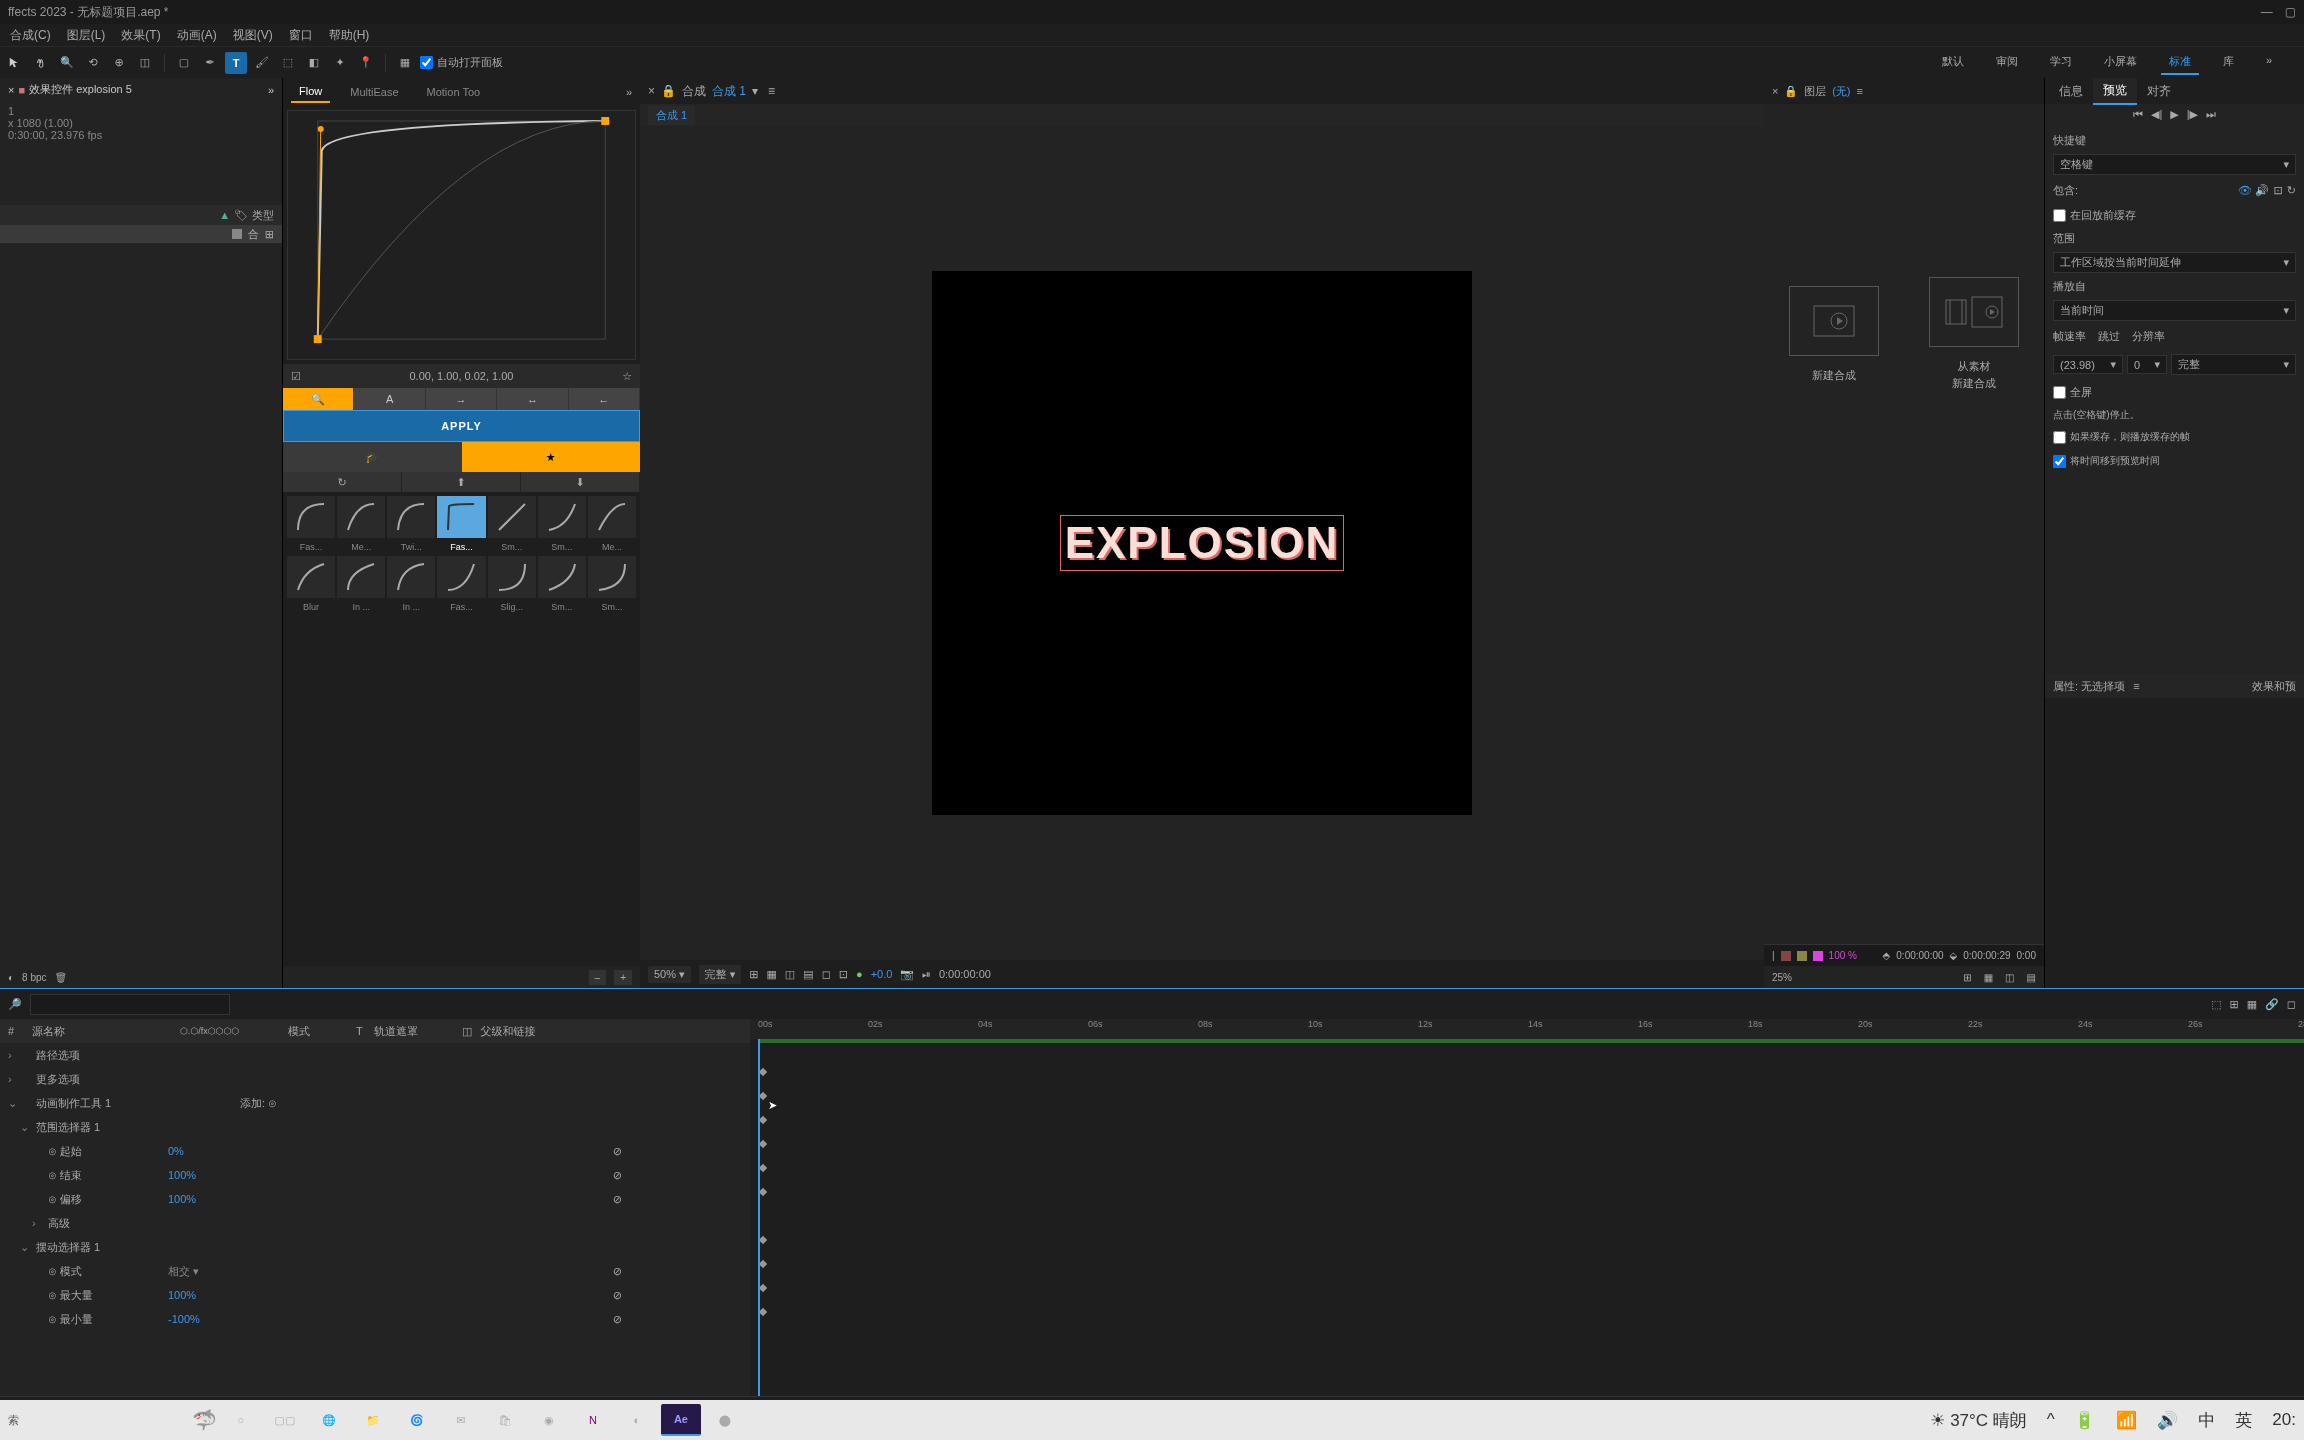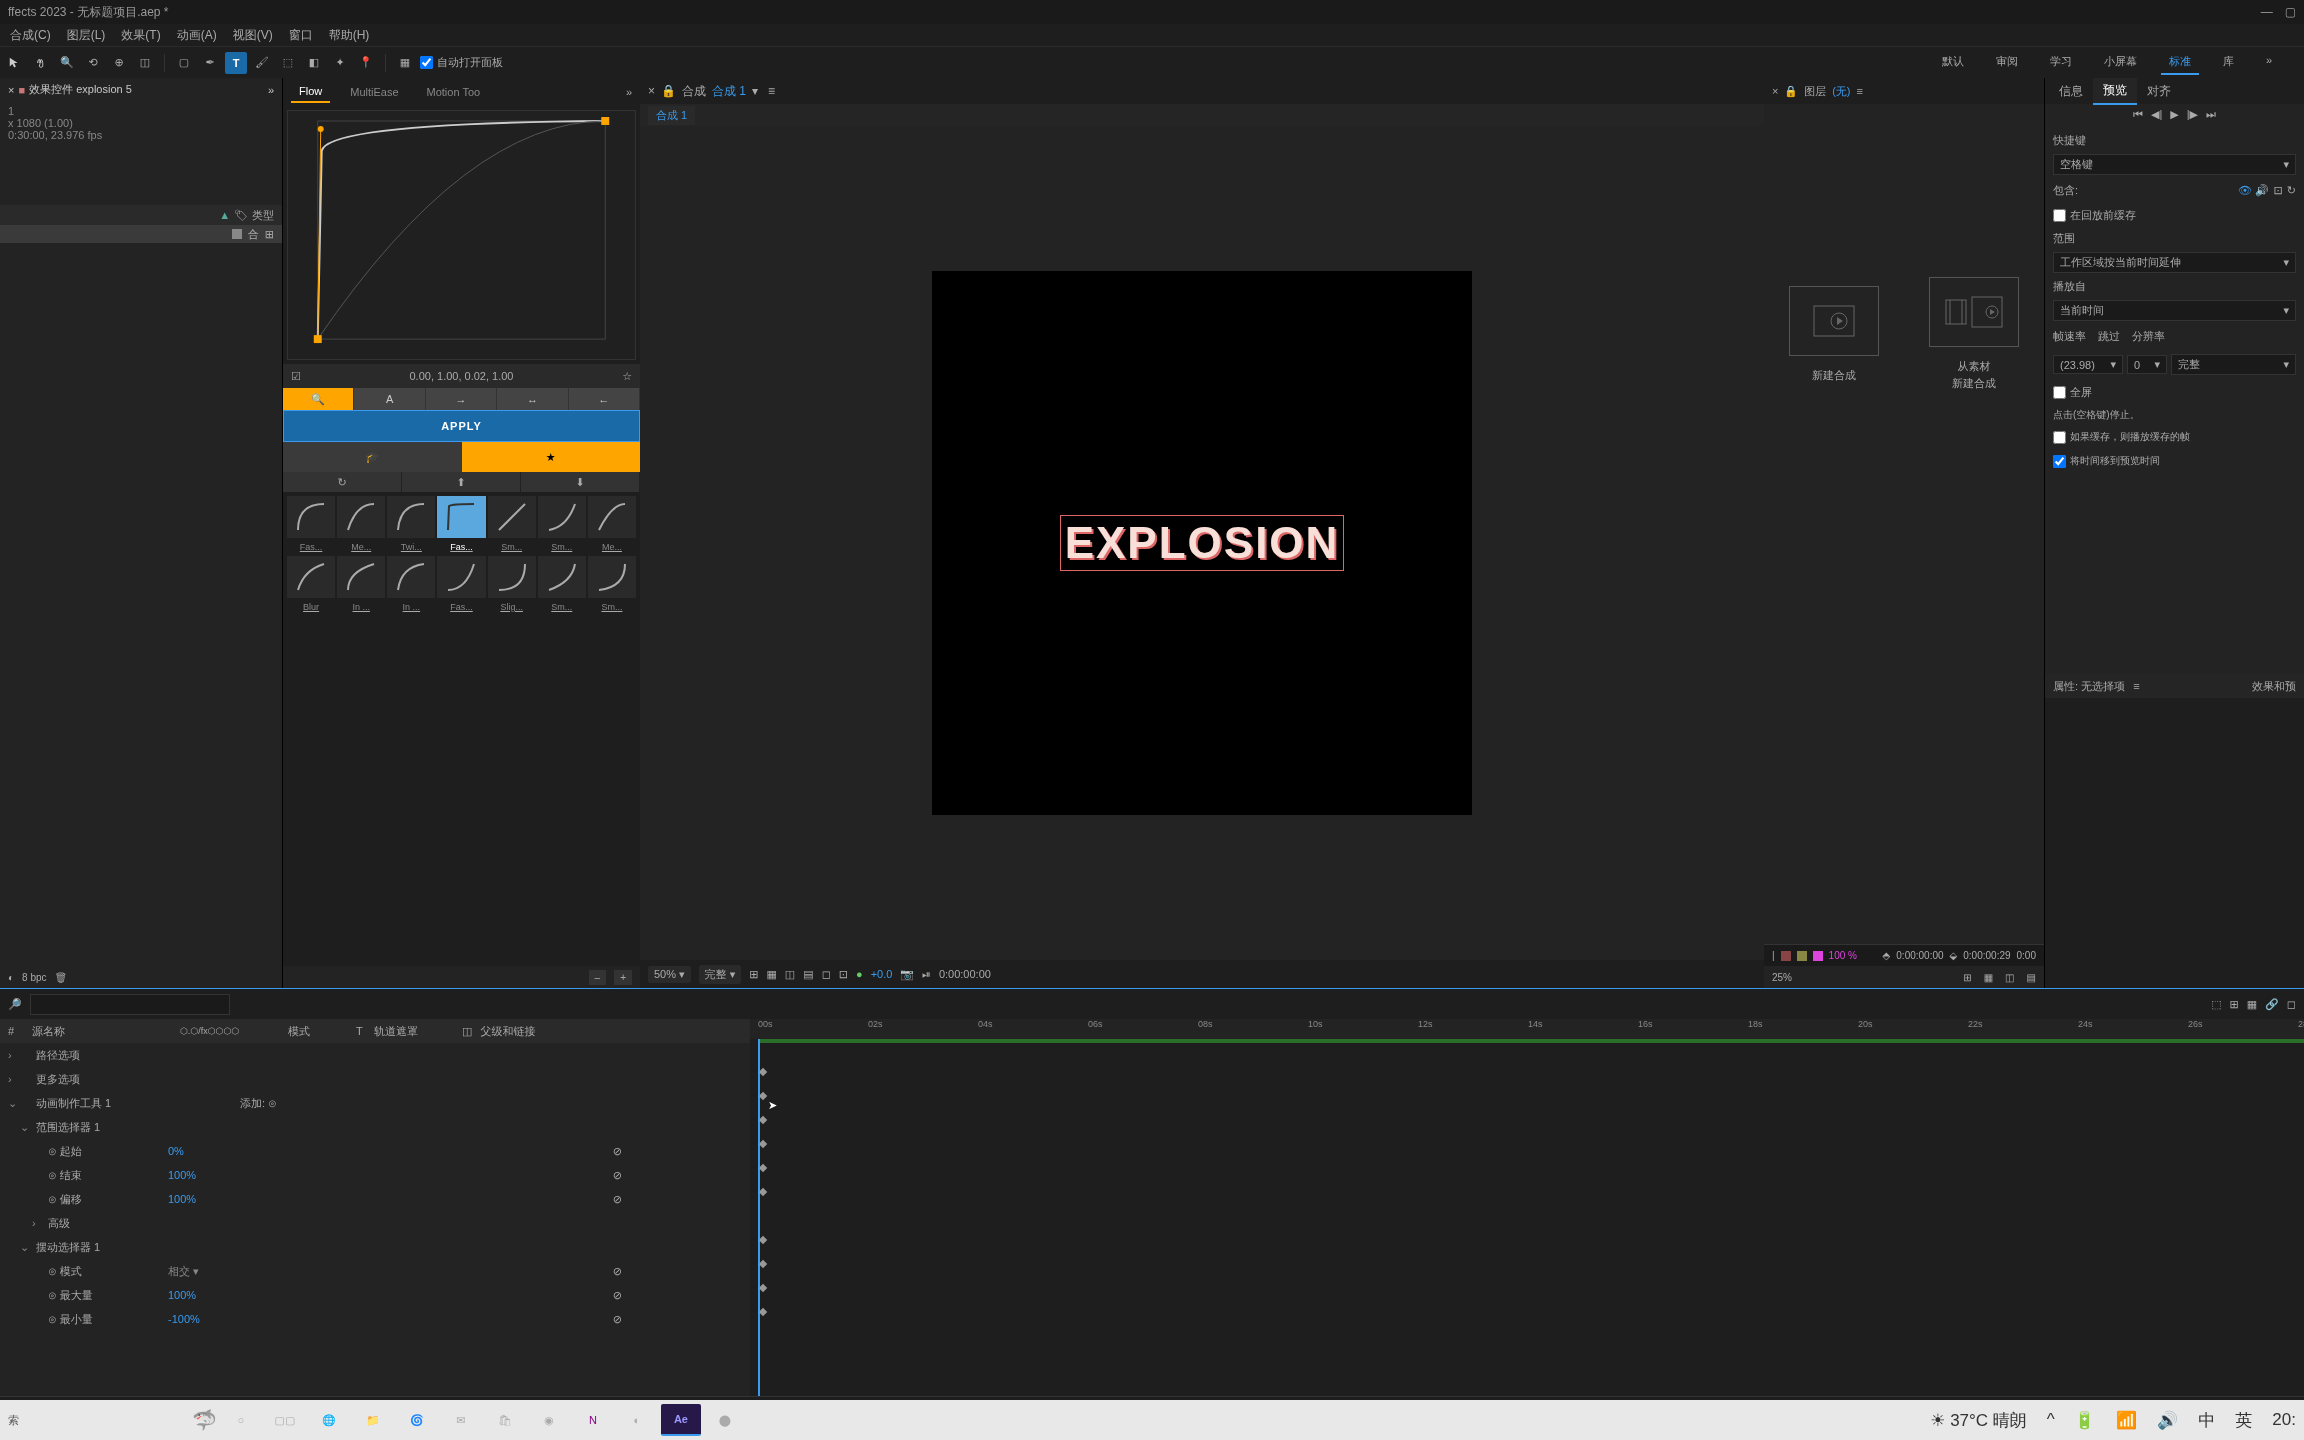--- a/index.html
+++ b/index.html
@@ -44,21 +44,21 @@
 .apply-btn { background: #1a6aa8; color: #fff; height: 32px; display: flex; align-items: center; justify-content: center; cursor: pointer; font-weight: bold; letter-spacing: 1px; border: 1px solid #3a9aed; }
 .preset-head { display: flex; height: 30px; }
 .preset-head-btn { flex: 1; display: flex; align-items: center; justify-content: center; cursor: pointer; }
 .preset-head-btn.active { background: #ffa500; color: #000; }
 .preset-head-btn.dark { background: #3a3a3a; }
 .preset-subrow { display: flex; height: 20px; background: #333; }
 .preset-subbtn { flex: 1; display: flex; align-items: center; justify-content: center; cursor: pointer; border-right: 1px solid #222; }
 .preset-grid { display: grid; grid-template-columns: repeat(7, 1fr); gap: 2px; padding: 4px; }
 .preset-item { height: 42px; background: #2a2a2a; display: flex; align-items: center; justify-content: center; cursor: pointer; position: relative; }
 .preset-item.selected { background: #5aa8dd; }
-.preset-labels { display: grid; grid-template-columns: repeat(7, 1fr); gap: 2px; padding: 0 4px; font-size: 9px; text-align: center; text-decoration: underline; }
+.preset-labels { display: grid; grid-template-columns: repeat(7, 1fr); gap: 2px; padding: 0 4px; font-size: 9px; text-align: center; }
 .preset-label { overflow: hidden; text-overflow: ellipsis; white-space: nowrap; color: #888; }
 .preset-label.sel { color: #fff; }
 .viewer-header { height: 26px; display: flex; align-items: center; padding: 0 8px; gap: 6px; font-size: 12px; background: #1e1e1e; }
 .viewer-subheader { height: 22px; display: flex; align-items: center; padding: 0 8px; font-size: 11px; background: #252525; }
 .viewer-content { flex: 1; background: #232323; display: flex; align-items: center; justify-content: center; }
 .composition-preview { width: 540px; height: 544px; background: #000; display: flex; align-items: center; justify-content: center; position: relative; }
 .explosion-text { font-size: 44px; font-weight: 900; color: #f8e0d8; text-shadow: 2px 2px 0 #d66; letter-spacing: 2px; border: 1px solid #d66; padding: 2px 4px; }
 .viewer-footer { height: 28px; display: flex; align-items: center; padding: 0 8px; gap: 8px; background: #1e1e1e; font-size: 11px; }
 .vf-item { padding: 2px 6px; background: #2a2a2a; border-radius: 2px; }
 .layer-panel-header { height: 26px; display: flex; align-items: center; padding: 0 8px; gap: 6px; background: #1e1e1e; }

